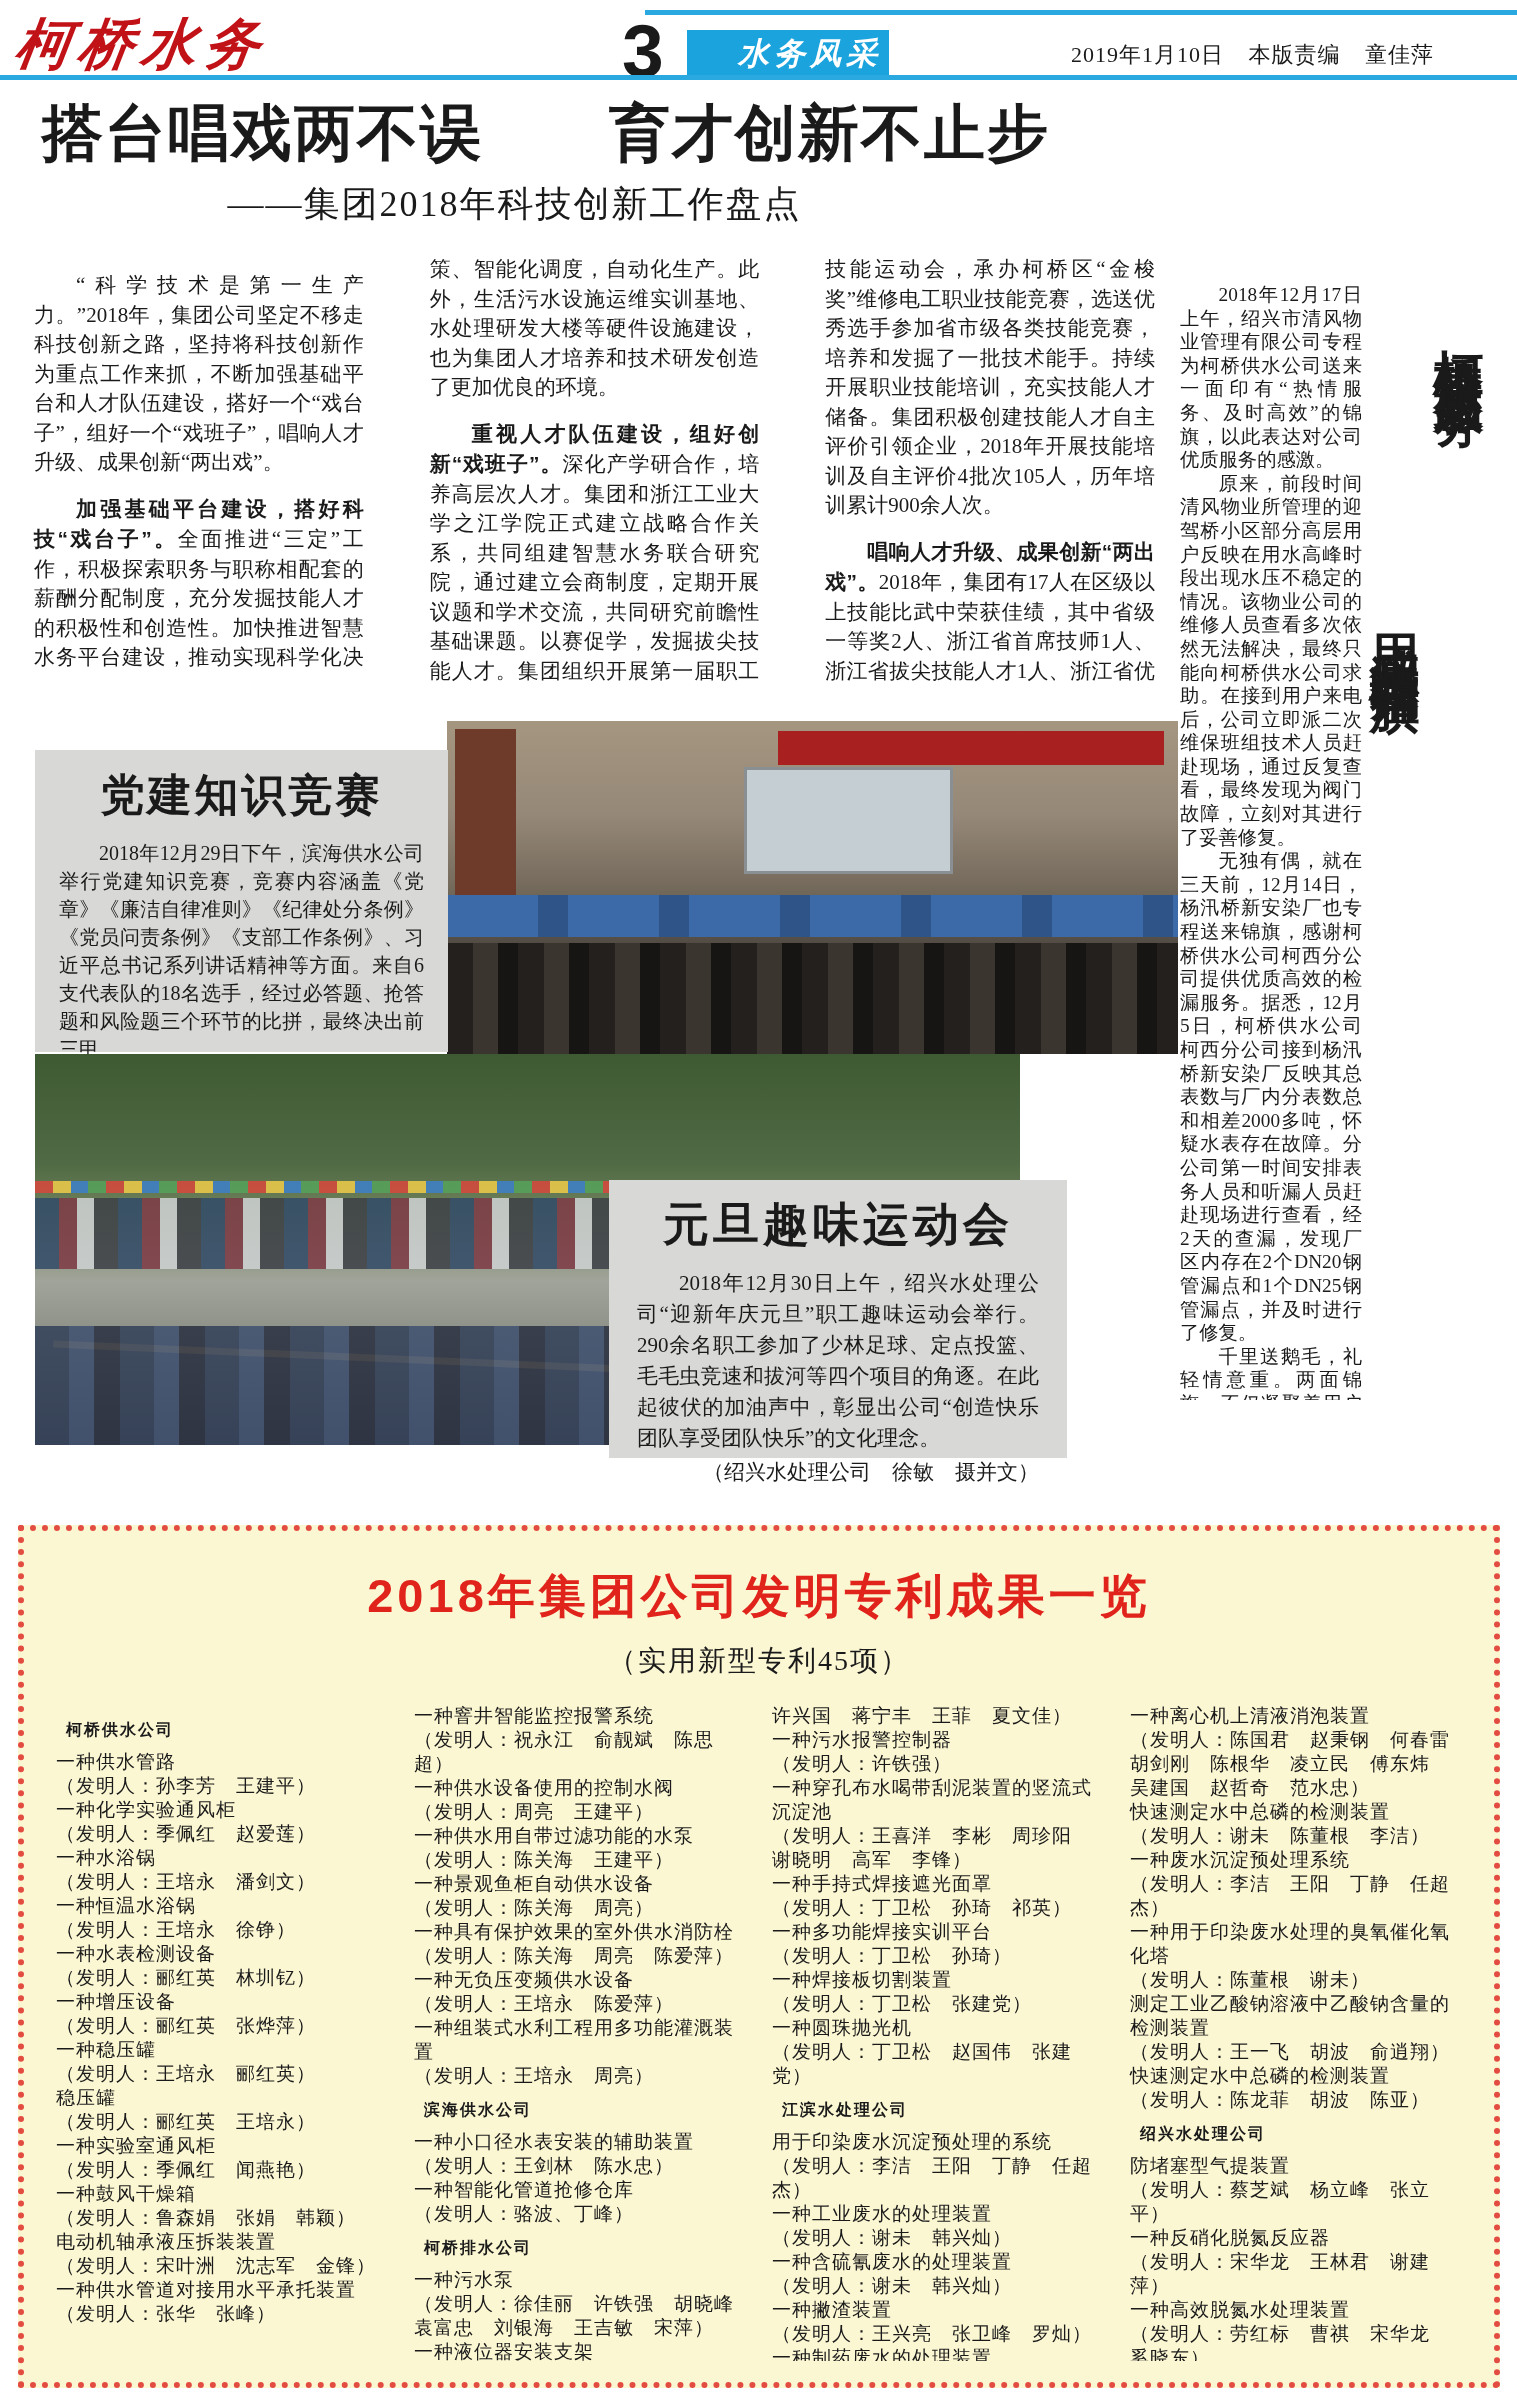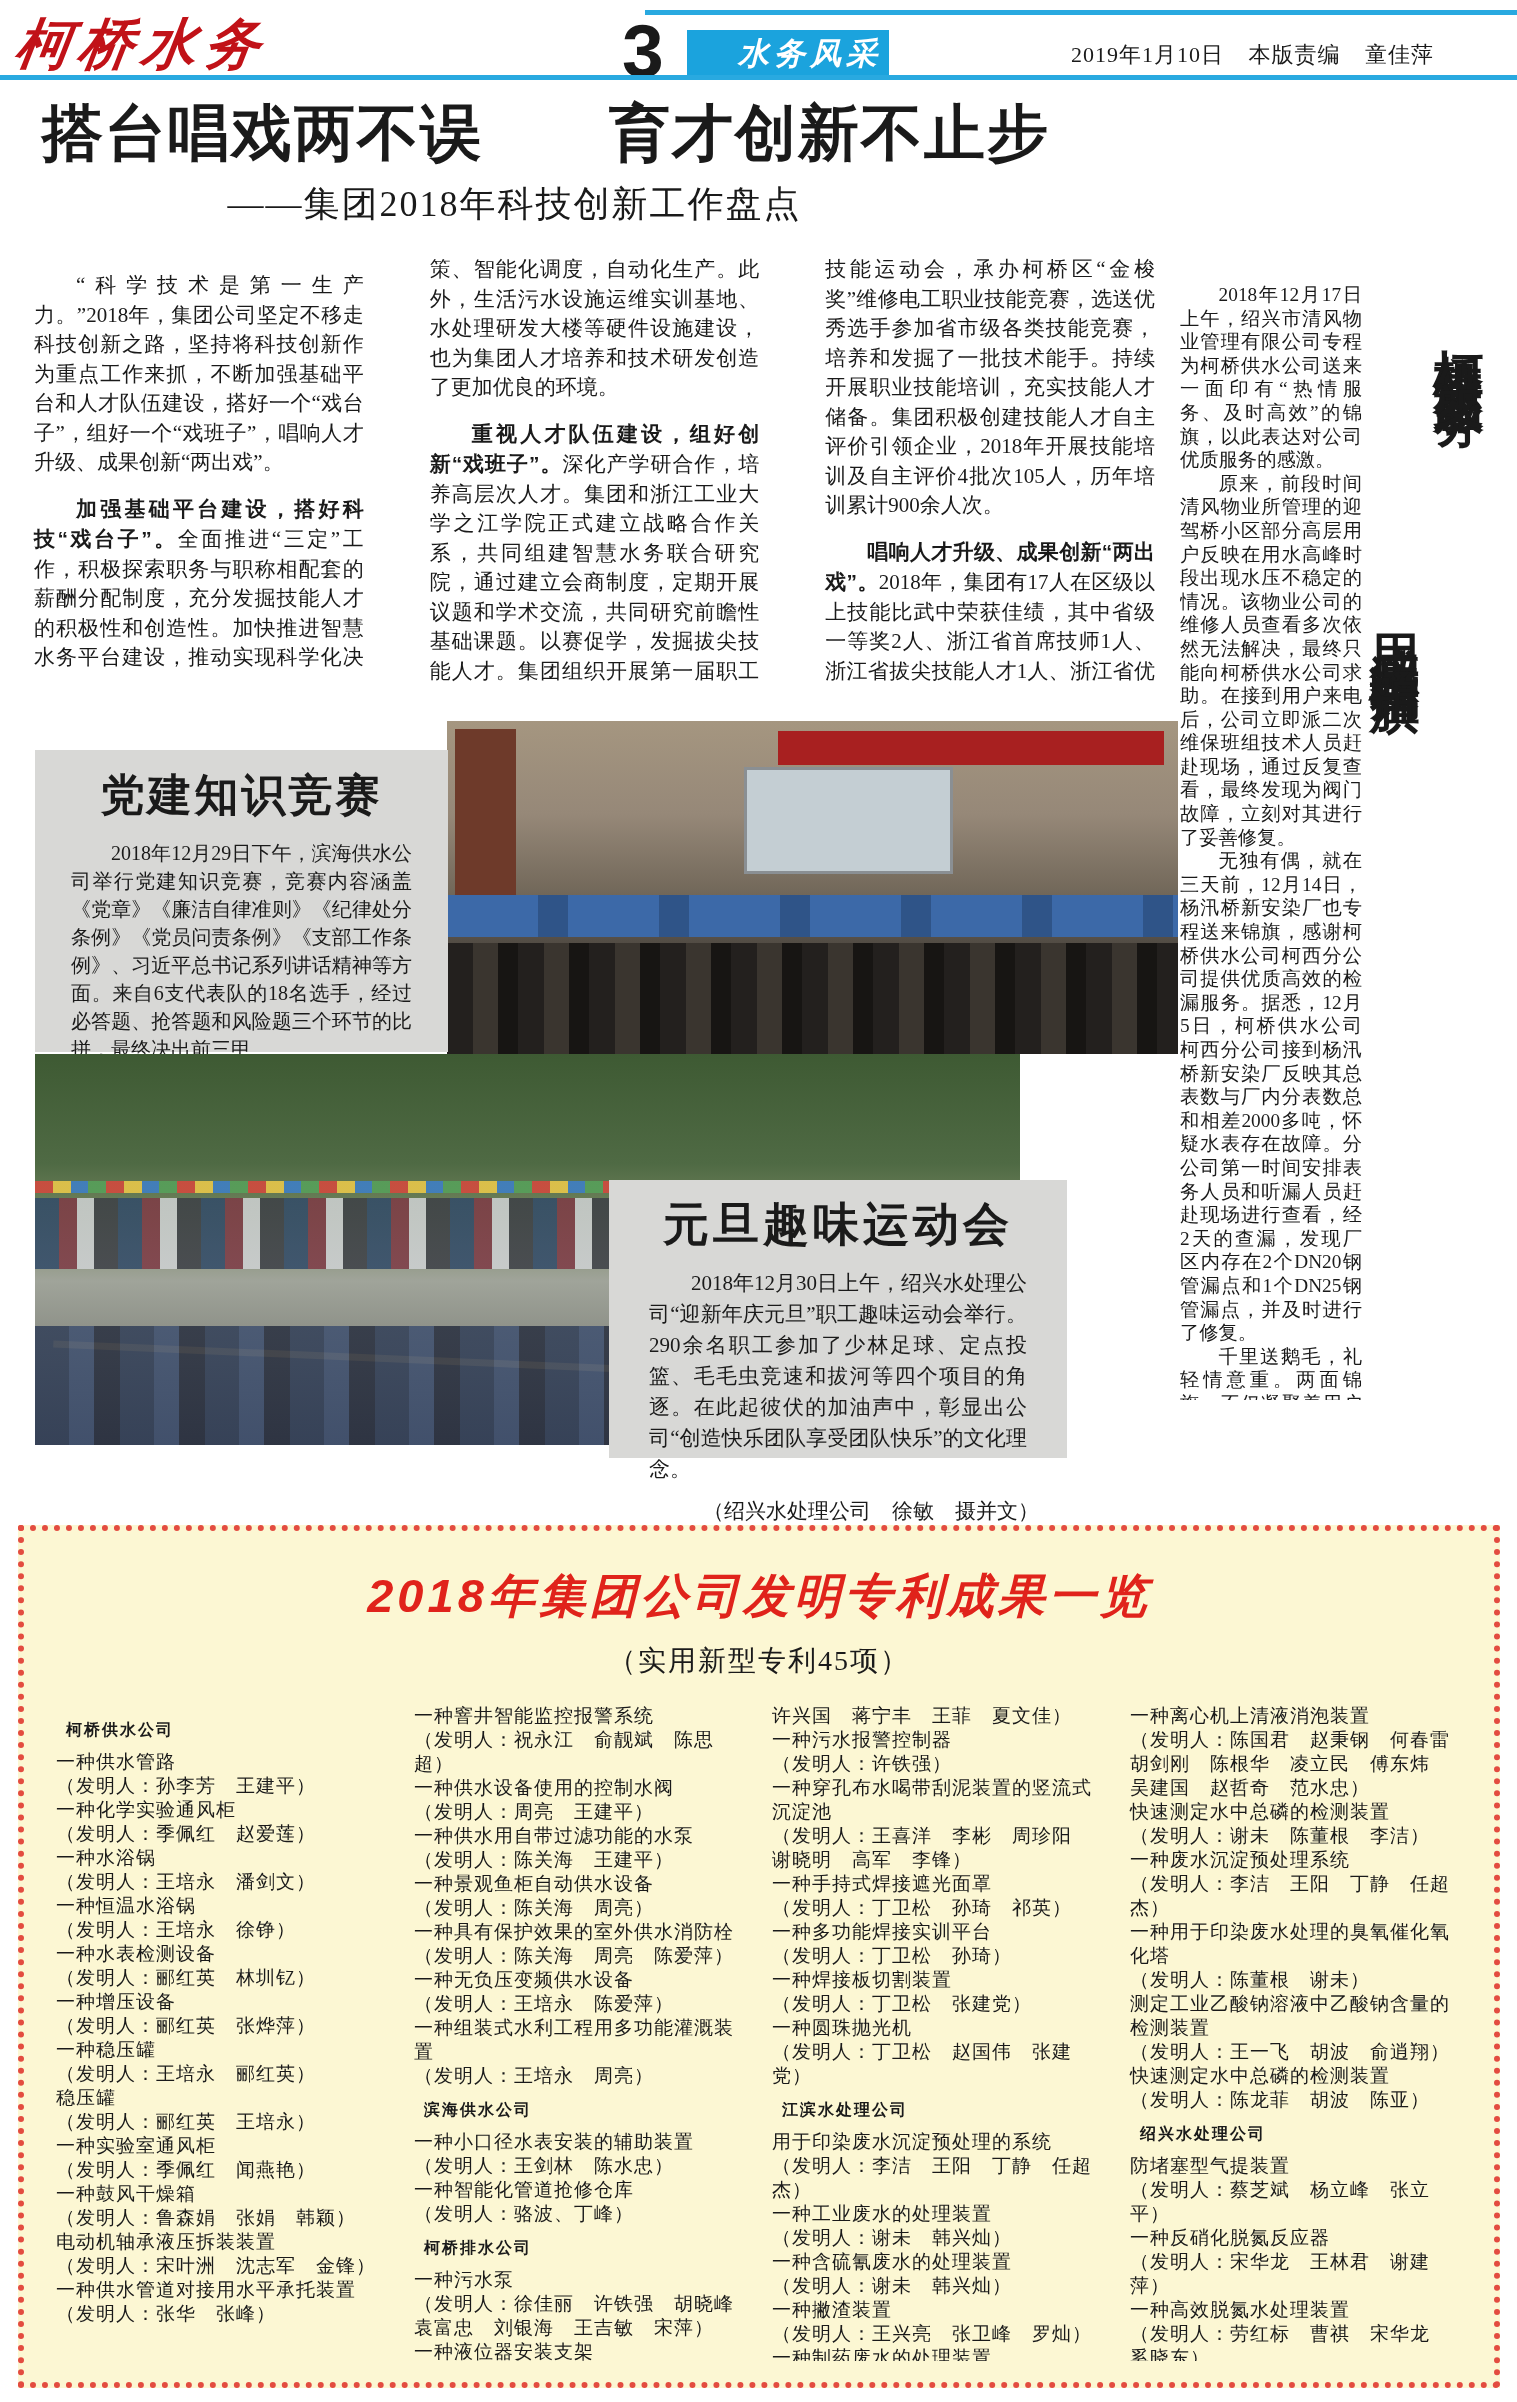--- a/index.html
+++ b/index.html
@@ -59,32 +59,32 @@
   .pt-pullers{position:absolute;bottom:0;left:0;width:70%;height:119px;opacity:.8;
         background:repeating-linear-gradient(90deg,#2c3a55 0 34px,#3a4c6e 34px 59px,#22293b 59px 85px);}
 
   
   .news-box{position:absolute;background:#d8d8d6;box-sizing:border-box;}
   .box-quiz{left:35px;top:750px;width:413px;height:302px;padding:16px 24px 10px 24px;}
   .box-games{left:609px;top:1180px;width:458px;height:278px;padding:14px 28px 10px 28px;}
   .box-title{text-align:center;font-family:"Liberation Sans","DejaVu Sans",sans-serif;font-weight:bold;}
   .box-quiz .box-title{font-size:44px;letter-spacing:3px;margin-bottom:14px;}
   .box-games .box-title{font-size:46px;letter-spacing:4px;margin-bottom:12px;}
-  .box-body{text-align:justify;text-indent:2em;margin:12px;}
+  .box-body{text-align:justify;text-indent:2em;margin:0;}
   .box-quiz .box-body{font-size:20px;line-height:28px;}
   .box-games .box-body{font-size:21px;line-height:31px;}
   .box-byline{text-align:right;margin-top:4px;}
   .box-quiz .box-byline{font-size:20px;}
   .box-games .box-byline{font-size:21px;}
 
   
   .patent-box{position:absolute;left:18px;top:1525px;width:1482px;height:863px;background:#fcf7d3;
         border:6px dotted #e34c40;box-sizing:border-box;}
   .patent-title{text-align:center;margin-top:34px;font-family:"Liberation Sans","DejaVu Sans",sans-serif;
-        font-weight:bold;font-size:47px;color:#e0231b;letter-spacing:4px;font-style:italic;}
+        font-weight:bold;font-size:47px;color:#e0231b;letter-spacing:4px;}
   .patent-subtitle{text-align:center;font-size:28px;margin-top:14px;letter-spacing:2px;}
   .patent-cols{display:flex;gap:26px;padding:24px 32px 0 32px;height:657px;overflow:hidden;}
   .pcol{flex:1;font-size:19px;line-height:24px;letter-spacing:1px;}
   .pcompany{font-family:"Liberation Sans","DejaVu Sans",sans-serif;font-weight:bold;font-size:16px;
         letter-spacing:2px;margin:10px 0 8px 10px;}
   .pcol .pcompany:first-child{margin-top:14px;}
   .ptitle,.pinv{margin:0;}
 </style>
 </head>
 <body>

